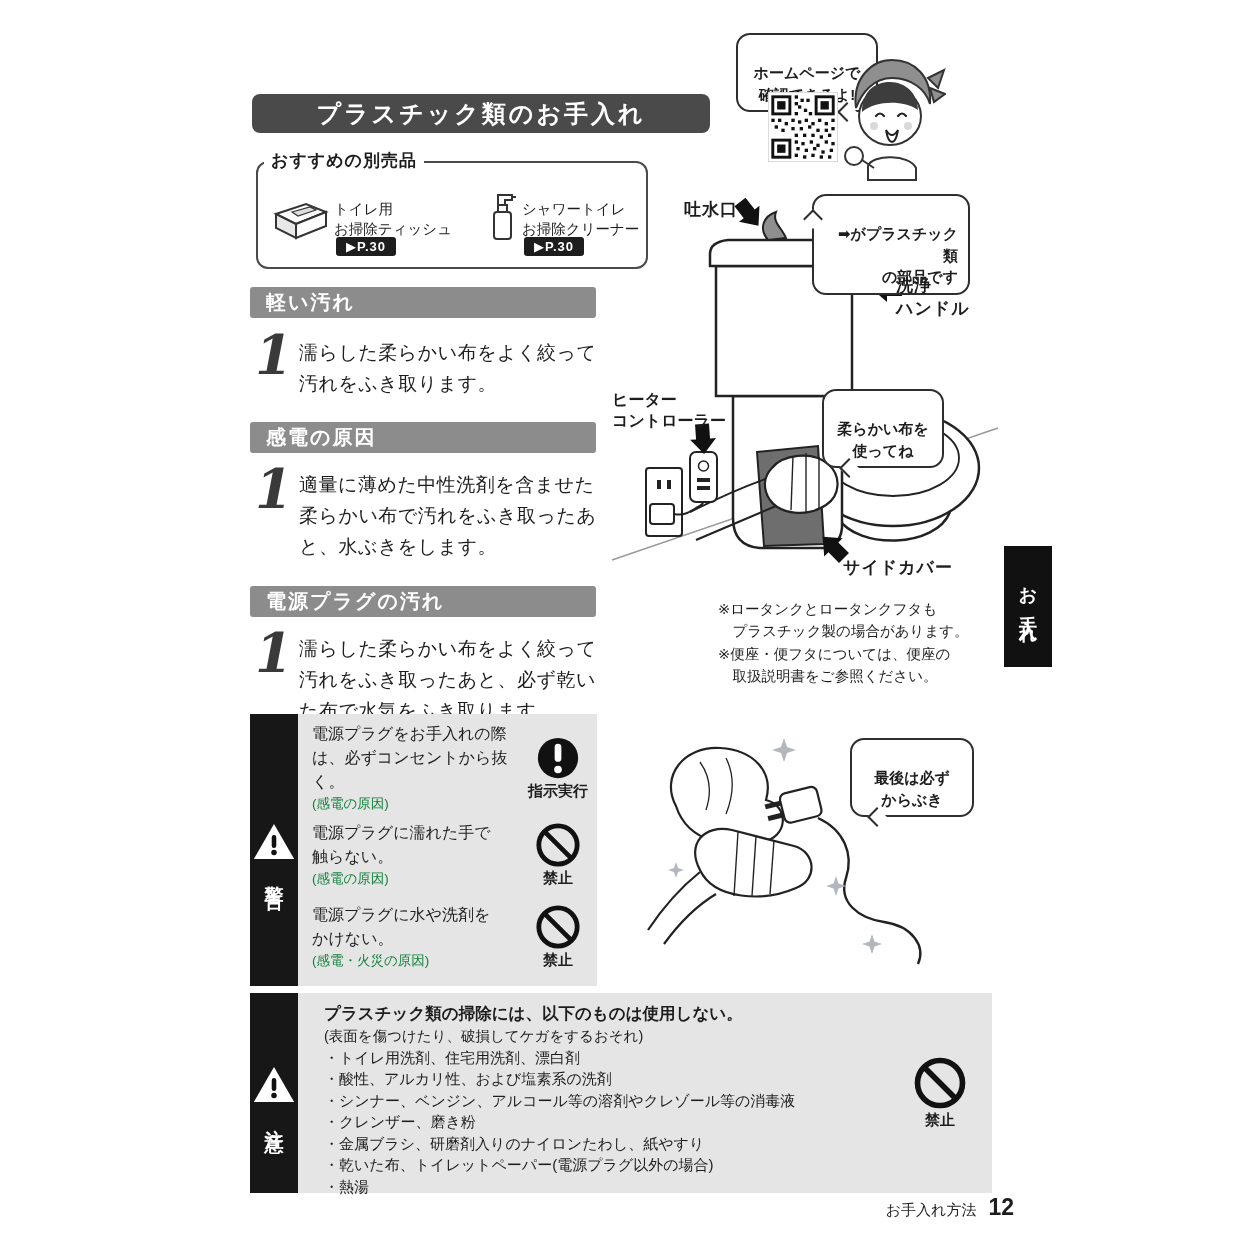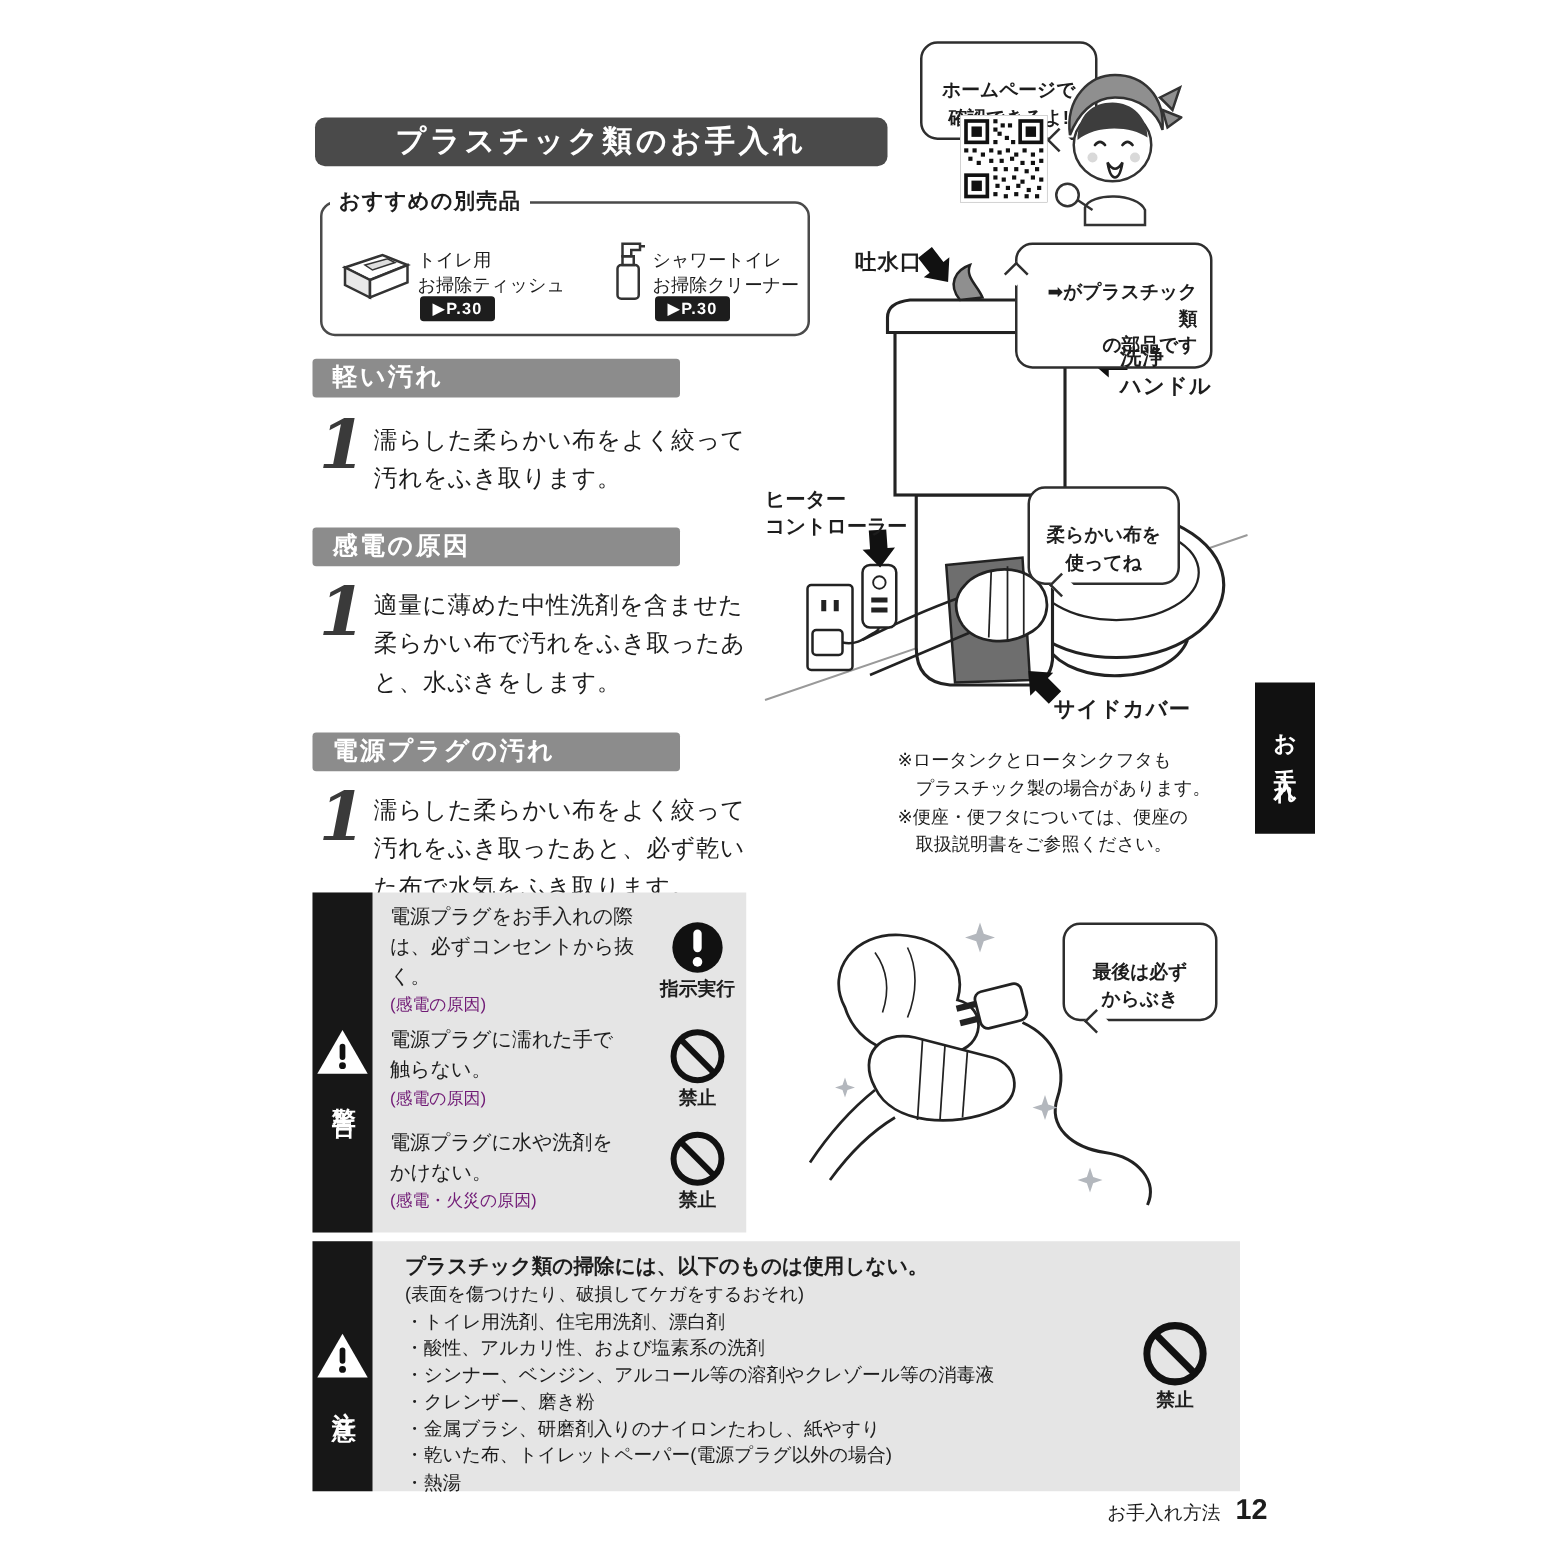--- a/index.html
+++ b/index.html
@@ -13,21 +13,21 @@
              font-size:24px;font-weight:bold;text-align:center;line-height:39px;
              letter-spacing:3px;border-radius:8px}
 
   .acc-box{left:256px;top:161px;width:392px;height:108px;border:2.5px solid #4a4a4a;border-radius:12px}
   .acc-title{left:264px;top:149px;background:#fff;padding:0 7px;font-size:17px;font-weight:bold;letter-spacing:1px}
   .acc-name{font-size:14.5px;line-height:1.35}
   .pref{display:inline-block;background:#1d1d1d;color:#fff;font-size:13px;font-weight:bold;
         padding:2px 10px;border-radius:3px;letter-spacing:1px}
 
   .secbar{background:#8c8c8c;color:#fff;font-size:20px;font-weight:bold;height:31px;line-height:31px;
-          padding-left:16px;letter-spacing:2px;border-radius:3px;width:294px}
+          padding-left:16px;letter-spacing:2px;border-radius:3px;width:346px}
   .stepnum{font-family:"DejaVu Serif","Liberation Serif",serif;font-style:italic;font-weight:bold;
            font-size:54px;color:#3a3a3a;line-height:.9}
   .steptext{font-size:19px;line-height:1.62;letter-spacing:.5px;width:312px}
 
   .lbl{font-size:17px;font-weight:bold;letter-spacing:1px}
   .lbl-sm{font-size:16px;font-weight:bold}
   .note{font-size:14.5px;line-height:1.55}
 
   .bub{position:absolute;border:2.5px solid #2e2e2e;border-radius:14px;background:#fff;
        font-size:15px;font-weight:bold;text-align:center;padding:5px 10px;line-height:1.45;white-space:pre-line}
@@ -37,21 +37,21 @@
   .bub.tp-l::after{left:18px}
   .bub.tp-r::after{right:22px}
 
   .safety{display:flex;background:#e5e5e5}
   .safety .blk{width:48px;background:#171717;display:flex;flex-direction:column;align-items:center;
                justify-content:center;gap:10px;flex:none}
   .vlabel{color:#fff;writing-mode:vertical-rl;text-orientation:upright;font-weight:bold;font-size:19px;letter-spacing:4px}
   .wrows{flex:1;display:flex;flex-direction:column;padding:8px 6px 8px 14px}
   .wrow{flex:1;display:flex;align-items:center}
   .wtxt{flex:1;font-size:16px;line-height:1.5}
-  .cause{font-size:13.5px;color:#701a75}
+  .cause{font-size:13.5px;color:#15803d}
   .icol{width:66px;text-align:center;flex:none}
   .icol svg{display:block;margin:0 auto}
   .ilabel{font-size:15px;font-weight:bold;margin-top:1px}
 
   .caut-content{flex:1;padding:9px 0 6px 26px}
   .caut-title{font-size:16.5px;font-weight:bold;line-height:1.45}
   .caut-sub{font-size:14.5px;line-height:1.45}
   .caut-item{font-size:15px;line-height:1.43}
   .caut-icol{width:104px;display:flex;flex-direction:column;align-items:center;justify-content:center;flex:none}
 

